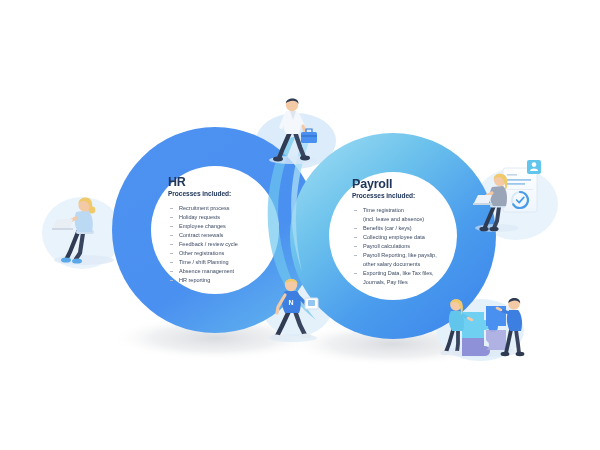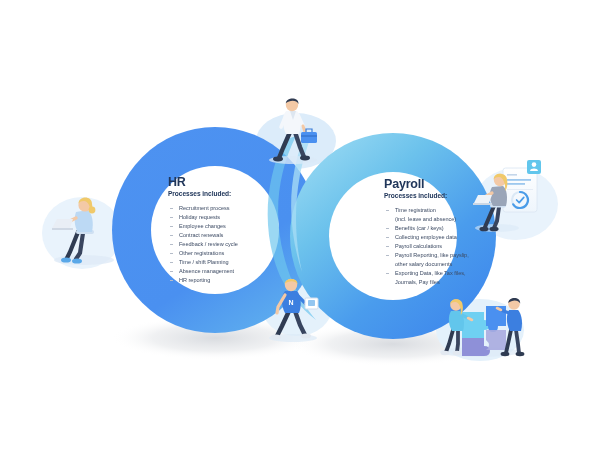--- a/index.html
+++ b/index.html
@@ -41,21 +41,20 @@
   }
   #hr-panel {
     left: 168px;
     top: 168px;
     width: 112px;
   }
   #payroll-panel {
     left: 352px;
     top: 170px;
     width: 112px;
-    margin-left: 32px;
   }
 
   .panel-title {
     font-size: 12.5px;
     font-weight: bold;
     color: #20365a;
     line-height: 1.05;
     letter-spacing: -0.2px;
     margin: 0 0 1px 0;
   }

